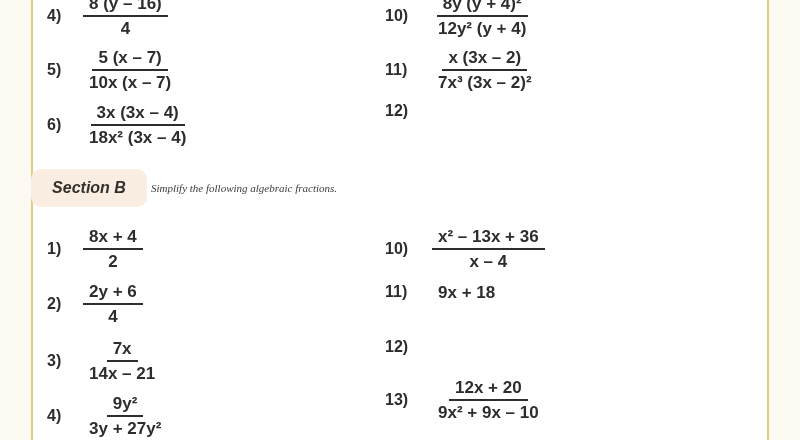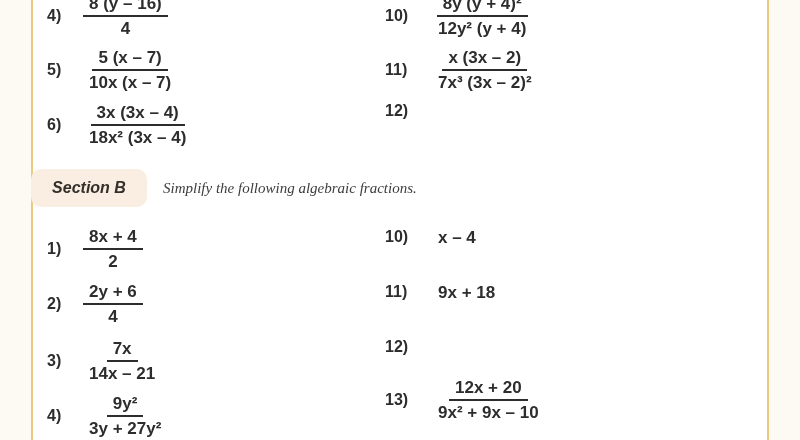--- a/index.html
+++ b/index.html
@@ -84,24 +84,24 @@
     height: 38px;
     background: #faeee2;
     border-radius: 10px;
     font-family: Liberation Sans, sans-serif;
     font-style: italic;
     font-weight: 700;
     font-size: 16px;
     color: #33302b;
   }
   .instruction {
-    margin-left: 16px;
+    margin-left: 4px;
     font-family: "Liberation Serif", "DejaVu Serif", serif;
     font-style: italic;
-    font-size: 15px;
+    font-size: 11px;
     color: #3c3c3c;
     white-space: nowrap;
   }
 </style>
 </head>
 <body>
 
 <div class="page">
 
   <div class="margin-strip left" style="background: rgb(253, 250, 244);"></div>
@@ -179,20 +179,21 @@
     <span class="pnum">4)</span>
     <span class="frac">
       <span class="numer">9y²</span>
       <span class="denom">3y + 27y²</span>
     </span>
   </div>
 
   <div class="problem col-right" style="left:385px; top:226px;">
     <span class="pnum">10)</span>
     <span class="frac">
+      <span class="numer">x² – 13x + 36</span>
       <span class="denom">x – 4</span>
     </span>
   </div>
   <div class="problem col-right" style="left:385px; top:281px;">
     <span class="pnum">11)</span>
     <span class="frac">
       <span class="denom">9x + 18</span>
     </span>
   </div>
   <div class="problem col-right" style="left:385px; top:338px;">

